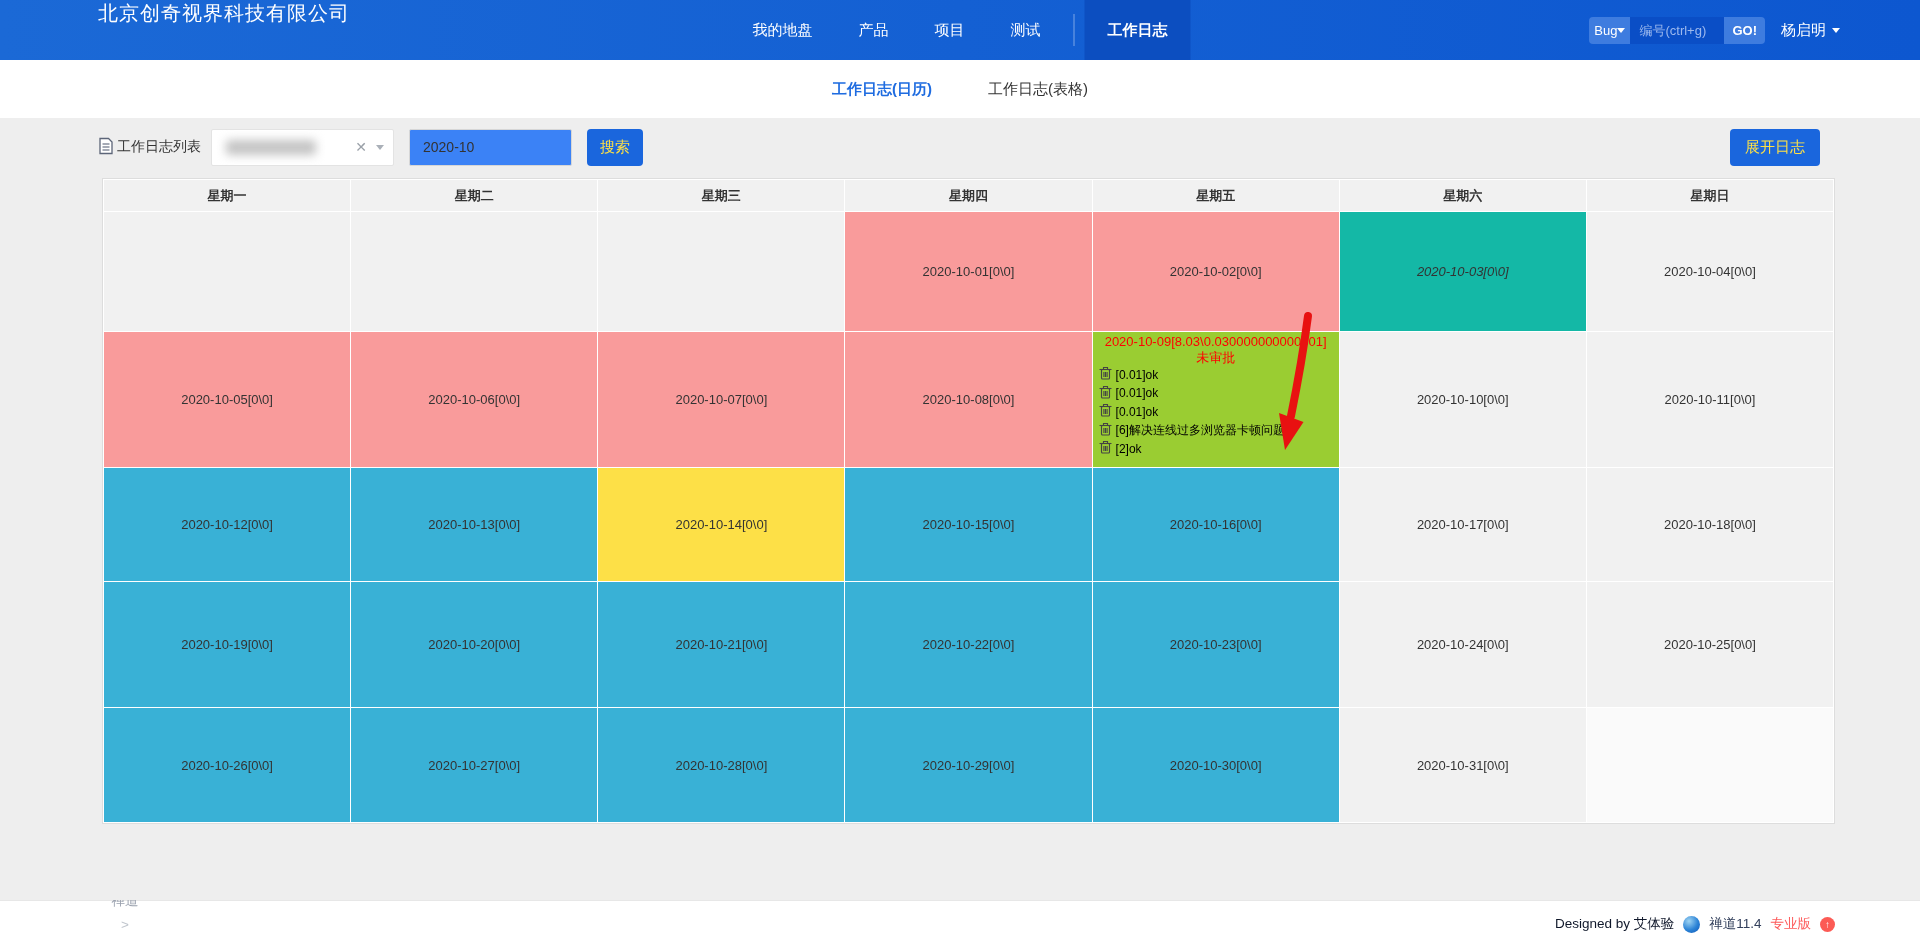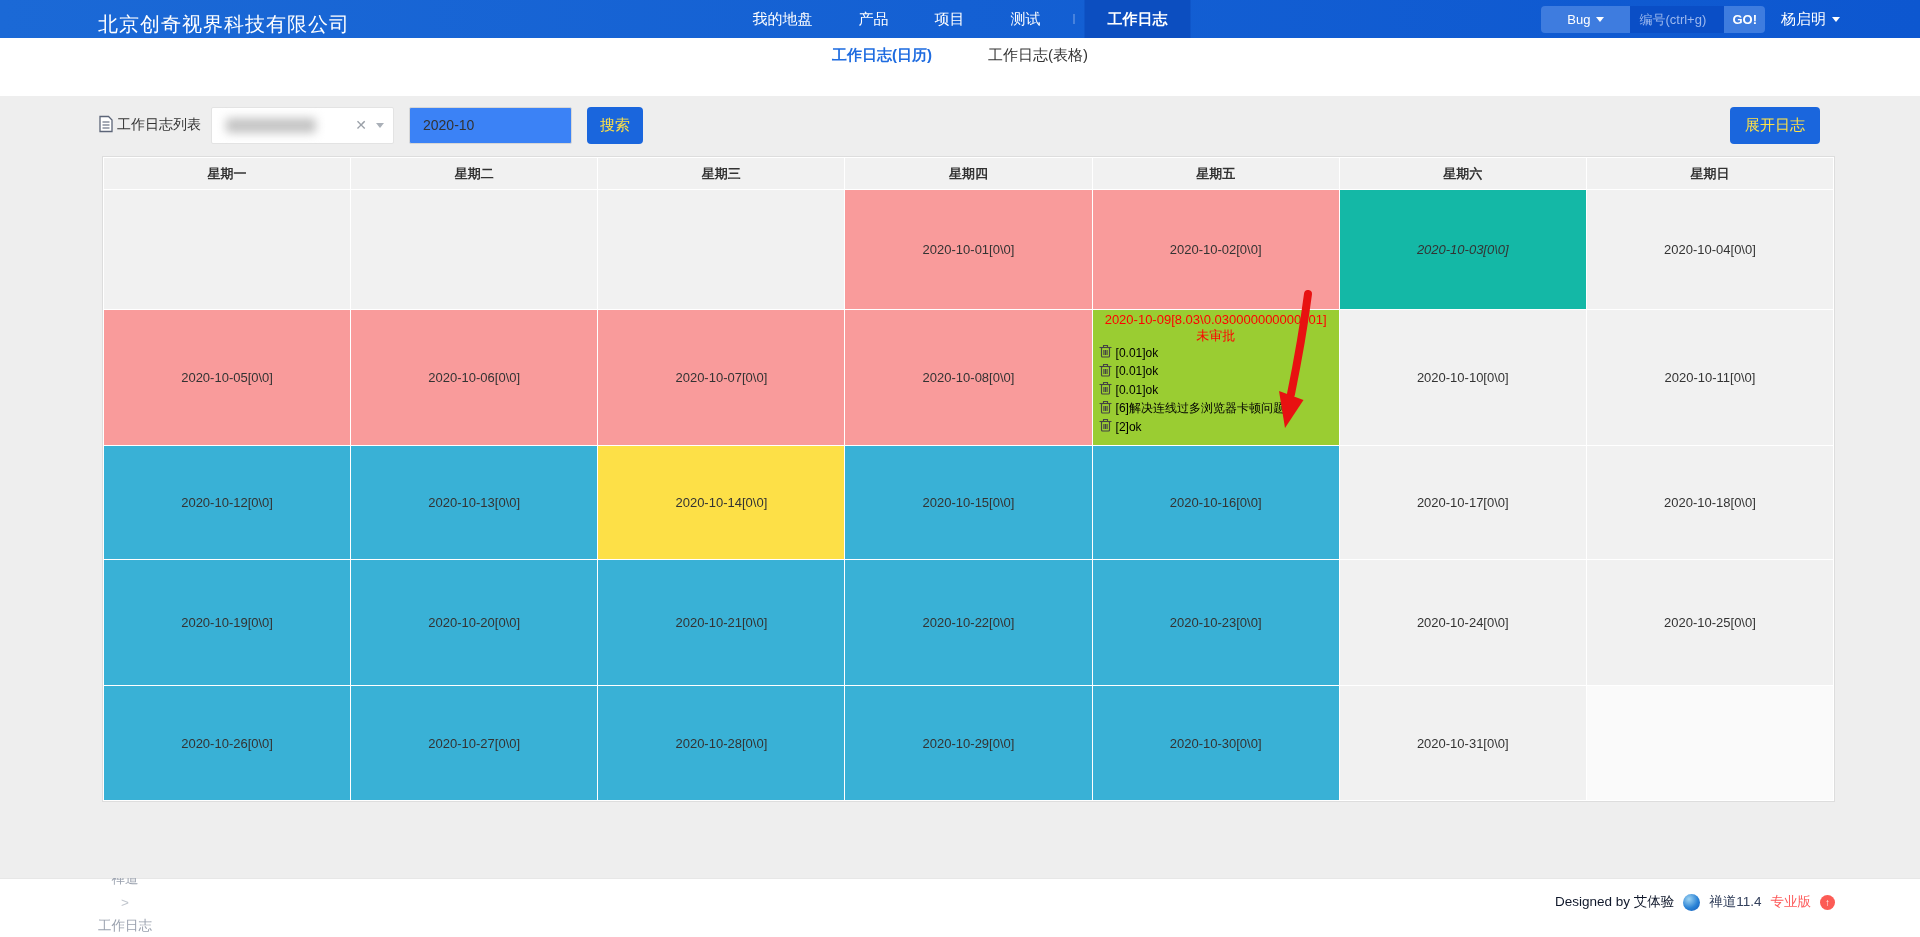--- a/index.html
+++ b/index.html
@@ -1,46 +1,46 @@
 <!DOCTYPE html>
 <html><head>
 <meta charset="utf-8">
 <style>
   * { box-sizing: border-box; margin: 0; padding: 0; }
   html,body { width:1920px; height:937px; overflow:hidden;
     font-family:"Liberation Sans","DejaVu Sans",sans-serif; background:#fff; }
 
   
-  .navbar { height:38px; background:linear-gradient(90deg,#1b69d6,#0d57d0);
-    display:flex; align-items:flex-end; position:relative; }
+  .navbar { height:60px; background:linear-gradient(90deg,#1b69d6,#0d57d0);
+    display:flex; align-items:flex-start; position:relative; }
   .brand { color:#fff; font-size:20px; margin-left:98px; letter-spacing:1px; }
   .nav-menu { position:absolute; left:50%; transform:translateX(-50%); height:100%;
     display:flex; align-items:stretch; }
   .nav-item { color:#fff; font-size:15px; padding:0 23px; display:flex;
     align-items:center; cursor:pointer; white-space:nowrap; }
   .nav-item.active { background:#0c4ec0; font-weight:bold; }
   .nav-divider { width:1px; background:rgba(255,255,255,.45); margin:14px 10px; }
   .nav-right { position:absolute; right:80px; top:0; height:100%;
     display:flex; align-items:center; gap:16px; }
   .quick-search { display:flex; align-items:stretch; height:27px; border-radius:4px;
     overflow:hidden; font-size:13px; }
-  .qs-module { background:#3e7cdf; color:#fff; padding:0 26px; display:flex;
-    align-items:center; gap:6px; cursor:pointer; }
+  .qs-module { background:#3e7cdf; color:#fff; padding:0 5px; display:flex;
+    align-items:center; cursor:pointer; }
   .qs-input { background:#0a4ec6; border:none; outline:none; color:#d7e4fa;
     width:94px; padding:0 9px; font-size:13px; }
   .qs-input::placeholder { color:#9db9ee; }
   .qs-go { background:#3e7cdf; color:#fff; padding:0 8px; display:flex;
     align-items:center; font-weight:bold; font-size:13px; cursor:pointer; border:none; }
   .user-menu { color:#fff; font-size:15px; display:flex; align-items:center;
     gap:6px; cursor:pointer; }
   .caret-down { width:0; height:0; border-left:4px solid transparent;
     border-right:4px solid transparent; border-top:5px solid #fff; display:inline-block; }
 
   
-  .tabbar { height:58px; background:#fff; display:flex; align-items:flex-start;
+  .tabbar { height:58px; background:#fff; display:flex; align-items:center;
     justify-content:center; gap:28px; }
   .tab { font-size:15px; color:#333; padding:8px 14px; cursor:pointer; }
   .tab.active { color:#1f6ce0; font-weight:bold; }
 
   
   .main { background:#eeeeee; height:782px; position:relative; }
   .toolbar { position:absolute; top:10px; left:98px; right:100px; height:38px;
     display:flex; align-items:center; }
   .list-label { display:flex; align-items:center; gap:3px; font-size:14px; color:#333; }
   .select-box { margin-left:10px; width:183px; height:37px; background:#fff;

